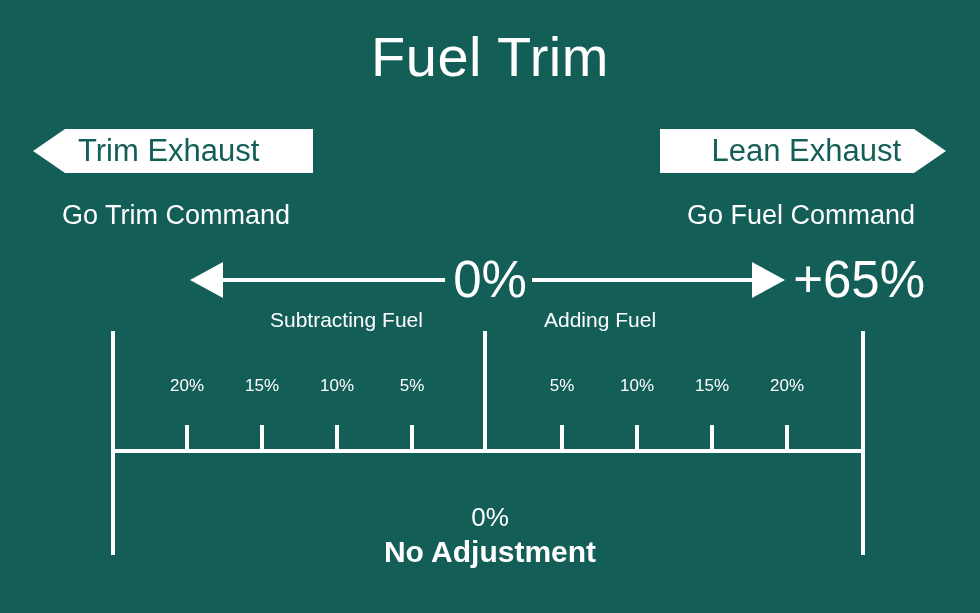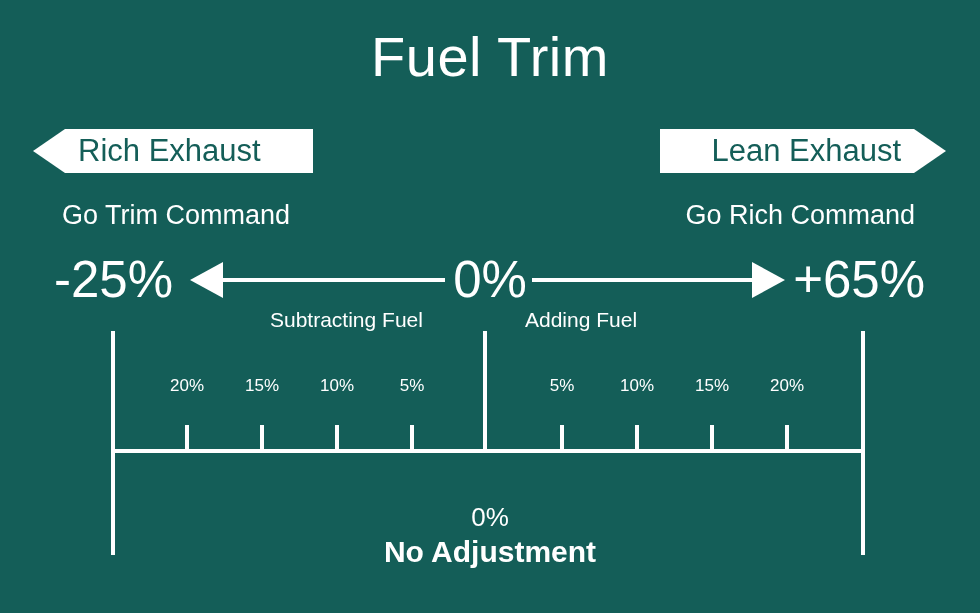--- a/index.html
+++ b/index.html
@@ -134,21 +134,21 @@
   
   .fuel-caption {
     position: absolute;
     top: 308px;
     font-size: 21px;
     font-weight: 400;
     white-space: nowrap;
     text-align: right;
   }
   .caption-left  { left: 270px; }
-  .caption-right { left: 525px; }
+  .caption-right { left: 544px; }
 
   
   .v-rule {
     position: absolute;
     width: 4px;
     background: #ffffff;
   }
   .v-rule-left   { left: 111px; top: 331px; height: 224px; }
   .v-rule-right  { left: 861px; top: 331px; height: 224px; }
   .v-rule-center { left: 483px; top: 331px; height: 121px; }
@@ -199,30 +199,29 @@
   }
 </style>
 </head>
 <body>
 
 <div id="infographic">
 
   <div class="title">Fuel Trim</div>
 
   <div class="banner banner-left">
-    <span>Rich Exhaust</span>
+    <span>Trim Exhaust</span>
   </div>
   <div class="banner banner-right">
     <span>Lean Exhaust</span>
   </div>
 
   <div class="command command-left">Go Trim Command</div>
-  <div class="command command-right">Go Rich Command</div>
-
-  <div class="endpoint endpoint-left">-25%</div>
+  <div class="command command-right">Go Fuel Command</div>
+
   <div class="center-zero">0%</div>
   <div class="endpoint endpoint-right">+65%</div>
 
   <div class="arrow arrow-left">
     <span class="arrow-head"></span>
     <span class="arrow-shaft"></span>
   </div>
   <div class="arrow arrow-right">
     <span class="arrow-shaft"></span>
     <span class="arrow-head"></span>

